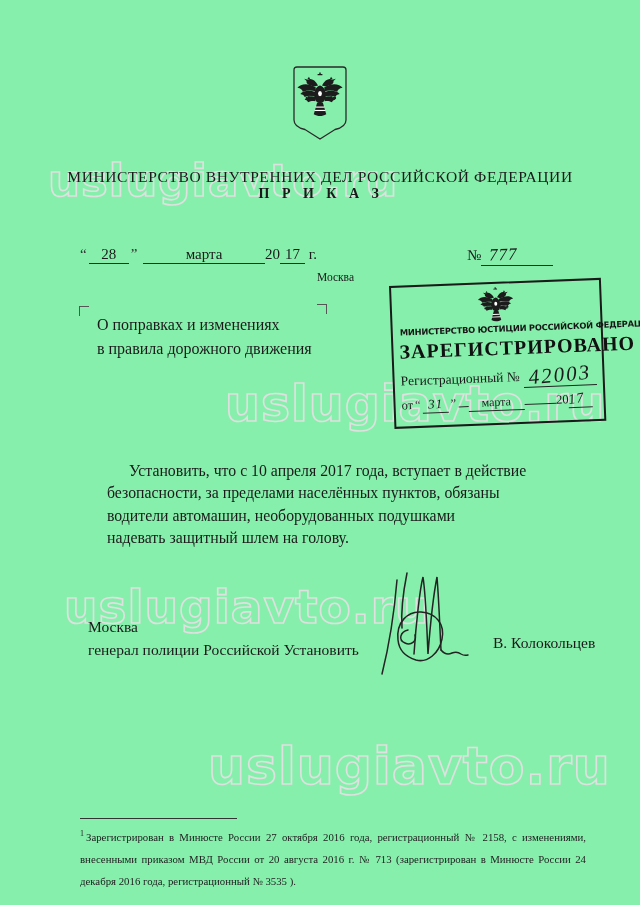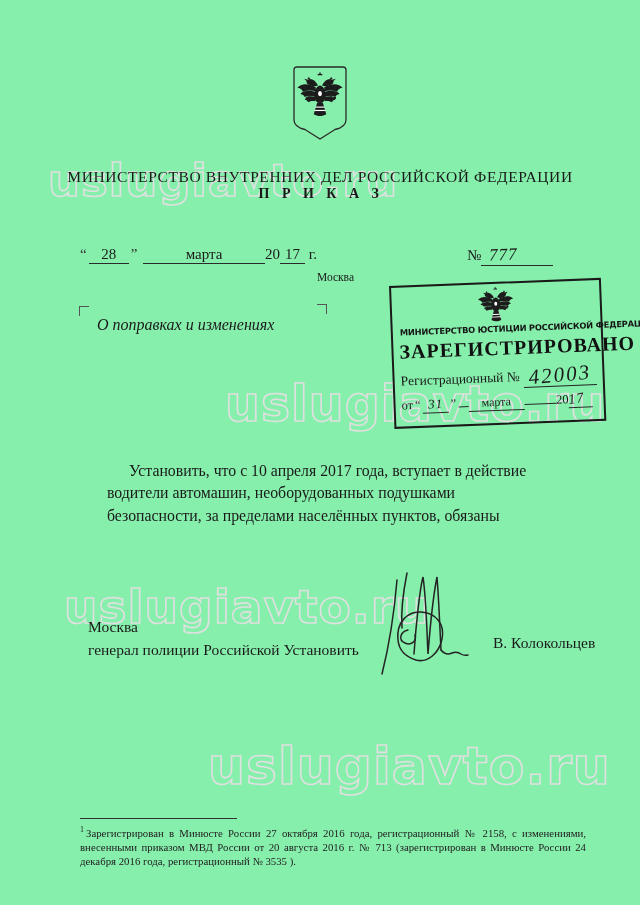--- a/index.html
+++ b/index.html
@@ -38,21 +38,21 @@
   .w-year{width:25px;}
   .docnum{left:467px; top:245px; font-size:15px; white-space:nowrap;}
   .w-num{width:64px; text-align:left; padding-left:8px;}
   .hand{font-style:italic; letter-spacing:1px; display:inline-block;}
   .num-hand{font-size:17px; transform:rotate(-2deg); }
   .city{left:274px; top:271px; width:80px; text-align:right; font-size:11.5px;}
   
   .crop{position:absolute; width:9px; height:9px; z-index:2;}
   .crop-l{left:79px; top:306px; border-top:1.2px solid #555; border-left:1.2px solid #555;}
   .crop-r{left:317px; top:304px; border-top:1.2px solid #555; border-right:1.2px solid #555;}
-  .subject{left:97px; top:313px; font-size:16px; line-height:24px;font-style:italic;}
+  .subject{left:97px; top:313px; font-size:16px; line-height:24px;}
   
   .stamp{
     left:389px; top:286px; width:212px; height:143px;
     border:2.5px solid #1a1a1a; transform:rotate(-2.2deg); transform-origin:0 0;
     z-index:2; box-sizing:border-box; padding:2px 6px 0 6px; text-align:center;
   }
   .stamp-eagle{display:block; margin:1px auto 0 auto;}
   .stamp-min{
     font-family:"DejaVu Sans", sans-serif; font-weight:bold;
     font-size:8.4px; letter-spacing:-0.2px; white-space:nowrap; margin-top:1px;
@@ -75,21 +75,21 @@
   
   .bodytext{left:107px; top:460px; width:450px; font-size:15.8px; line-height:22.3px; z-index:2;}
   .bodytext .indent{text-indent:22px;}
   
   .sigblock{left:88px; top:615px; font-size:15.5px; line-height:23px; z-index:2;}
   .signature-svg{left:370px; top:566px; z-index:2;}
   .signame{left:477px; top:634px; font-size:15.5px; z-index:2;margin-left:16px;}
   
   .footrule{left:80px; top:818px; width:157px; height:0; border-top:1.6px solid #333; z-index:2;}
   .footnote{
-    left:80px; top:823px; width:506px; font-size:10.8px; line-height:14px;
+    left:80px; top:823px; width:506px; font-size:10.8px; line-height:22px;
     text-align:justify; color:#222; z-index:2;
   }
   .footnote sup{font-size:8px; margin-right:2px;}
   .defs{position:absolute; width:0; height:0; overflow:hidden;}
 </style>
 </head>
 <body>
 
 <div class="page">
 
@@ -147,20 +147,21 @@
   <div class="abs docnum z2">
     <span>№</span><span class="fill w-num"><span class="hand num-hand">777</span></span>
   </div>
 
   <div class="abs city z2">Москва</div>
 
   <span class="crop crop-l"></span>
   <span class="crop crop-r"></span>
   <div class="abs subject z2">
     <div>О поправках и изменениях</div>
+    <div>в правила дорожного движения</div>
   </div>
 
   <div class="abs stamp">
     <svg class="stamp-eagle" width="42" height="36">
       <use href="#eagle" width="42" height="36"></use>
     </svg>
     <div class="stamp-min">МИНИСТЕРСТВО ЮСТИЦИИ РОССИЙСКОЙ ФЕДЕРАЦИИ</div>
     <div class="stamp-reg">ЗАРЕГИСТРИРОВАНО</div>
     <div class="stamp-row">
       <span>Регистрационный №</span>
@@ -174,22 +175,23 @@
       <span class="fill sd-gap"></span>
       <span class="fill sd-month"><span>марта</span></span>
       <span class="fill sd-gap2"></span>
       <span>20</span>
         <span class="fill sd-year"><span class="hand">17</span></span>
     </div>
   </div>
 
   <div class="abs bodytext">
     <div class="indent">Установить, что с 10 апреля 2017 года, вступает в действие</div>
+    <div>безопасности, за пределами населённых пунктов, обязаны</div>
     <div>водители автомашин, необорудованных подушками</div>
-    <div>безопасности, за пределами населённых пунктов, обязаны</div>
+    <div>надевать защитный шлем на голову.</div>
   </div>
 
   <div class="abs sigblock">
     <div>Москва</div>
     <div>генерал полиции Российской Установить</div>
   </div>
 
   <svg class="abs signature-svg" width="112" height="114" viewBox="0 0 112 114">
     <g fill="none" stroke="#232323" stroke-width="1.5" stroke-linecap="round">
       <path d="M27,14 C25,38 20,76 12,108"></path>

